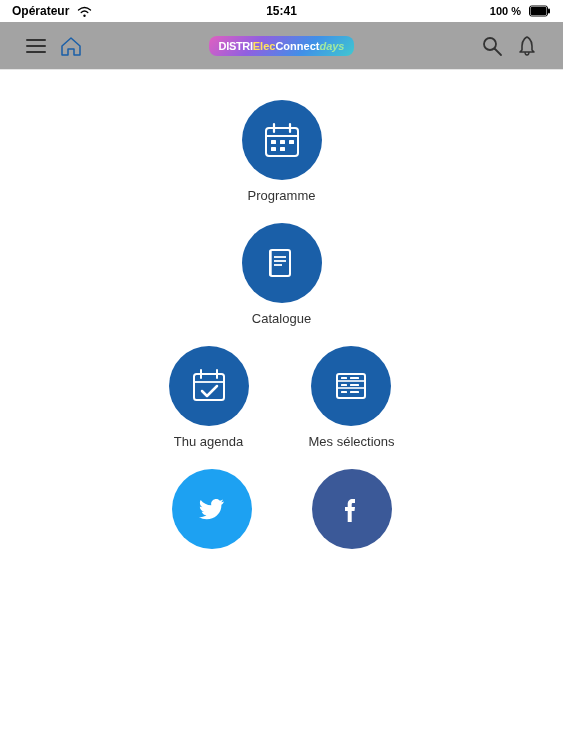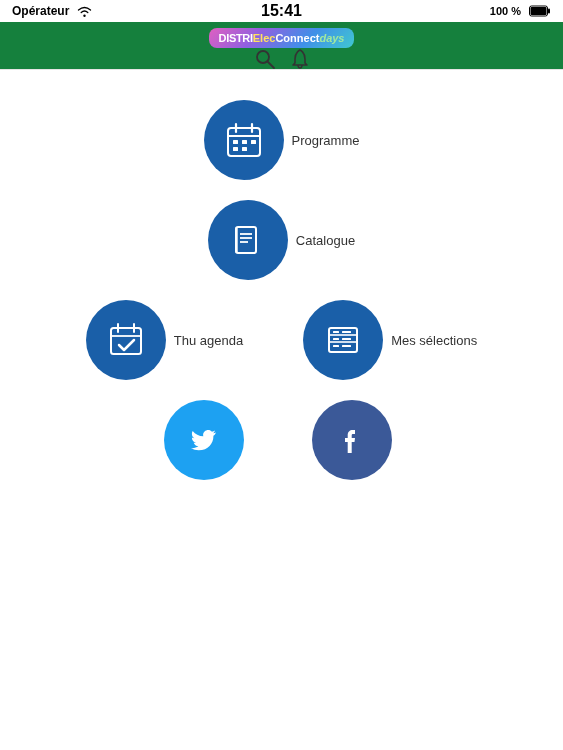--- a/index.html
+++ b/index.html
@@ -19,33 +19,32 @@
       justify-content: space-between;
       align-items: center;
       padding: 4px 12px;
       height: 22px;
       background: #fff;
       font-size: 12px;
       font-weight: 600;
       color: #000;
     }
     .status-bar-left { display: flex; align-items: center; gap: 8px; }
-    .status-bar-center { position: absolute; left: 50%; transform: translateX(-50%); font-size: 16px; font-weight: 600; }
+    .status-bar-center { position: absolute; left: 50%; transform: translateX(-50%); font-size: 12px; font-weight: 600; }
     .status-bar-right { display: flex; align-items: center; gap: 8px; font-size: 11px; }
 
     
     .nav-bar {
       display: flex;
       justify-content: space-between;
       align-items: center;
       padding: 6px 26px;
       height: 48px;
-      background: #15803d;
+      background: #a3a3a3;
       border-bottom: 1px solid #e5e5e5;
-      flex-direction: column;
     }
     .nav-bar-left { display: flex; align-items: center; gap: 14px; }
     .nav-bar-center { position: absolute; left: 50%; transform: translateX(-50%); }
     .nav-bar-right { display: flex; align-items: center; gap: 14px; }
 
     .hamburger-icon { display: flex; flex-direction: column; gap: 4px; cursor: pointer; }
     .hamburger-icon span { display: block; width: 20px; height: 2px; background: #333; border-radius: 1px; }
 
     .logo-container {
       display: flex;
@@ -92,21 +91,21 @@
     .icon-row {
       display: flex;
       justify-content: center;
       gap: 60px;
       margin-bottom: 20px;
       width: 100%;
     }
 
     .icon-item {
       display: flex;
-      flex-direction: row;
+      flex-direction: column;
       align-items: center;
       gap: 8px;
       cursor: pointer;
     }
 
     .icon-circle {
       width: 80px;
       height: 80px;
       border-radius: 50%;
       background: #1a5fa8;

